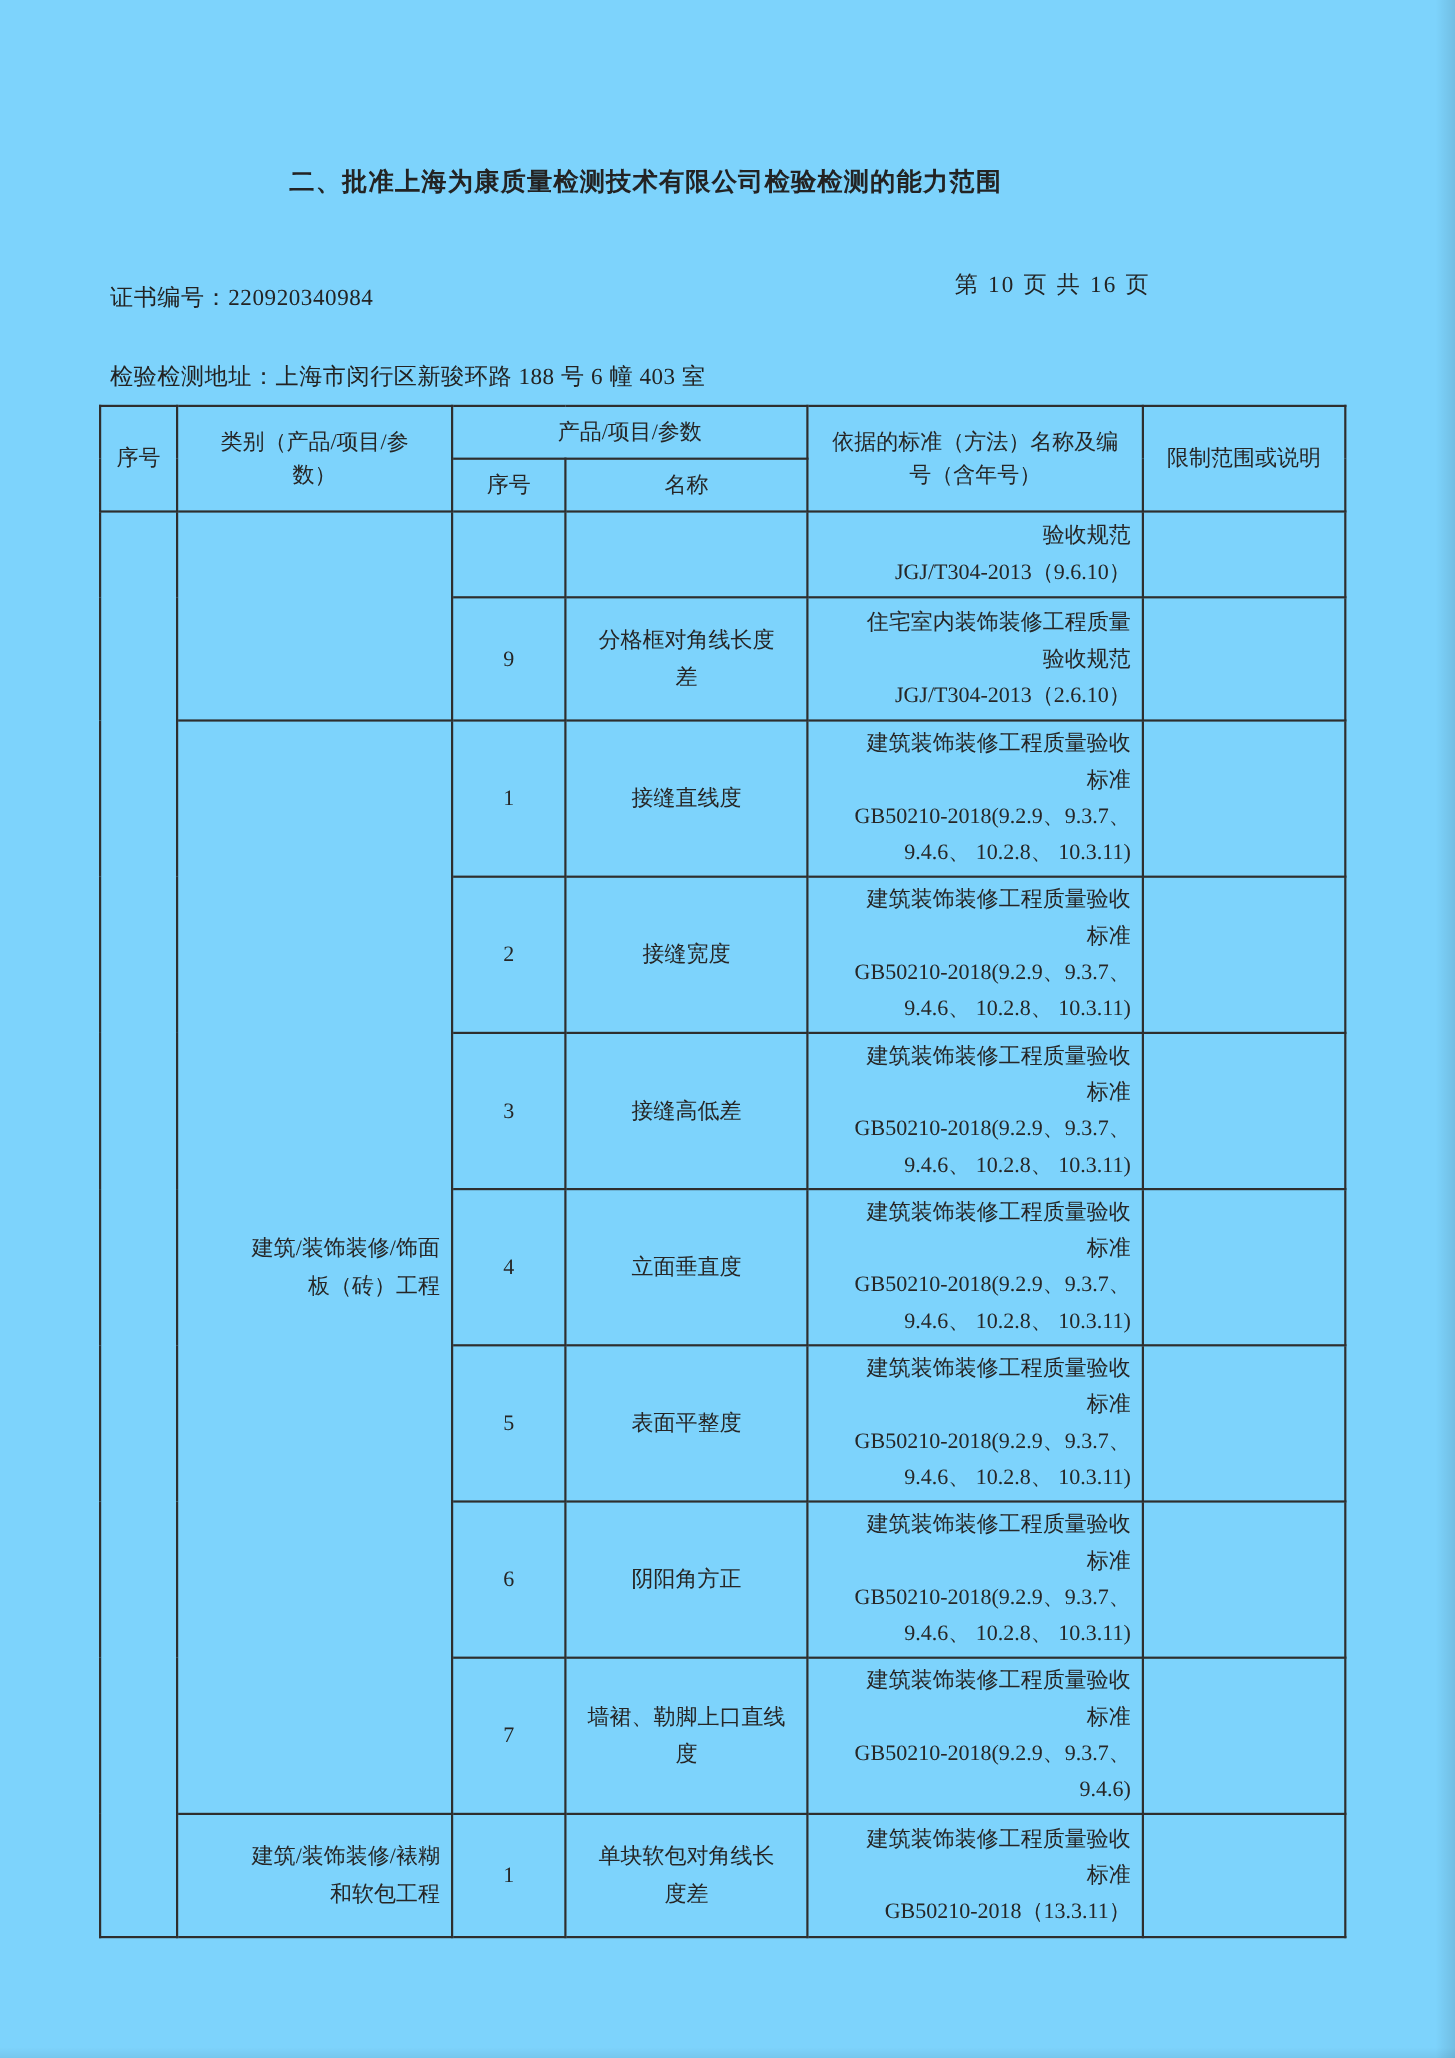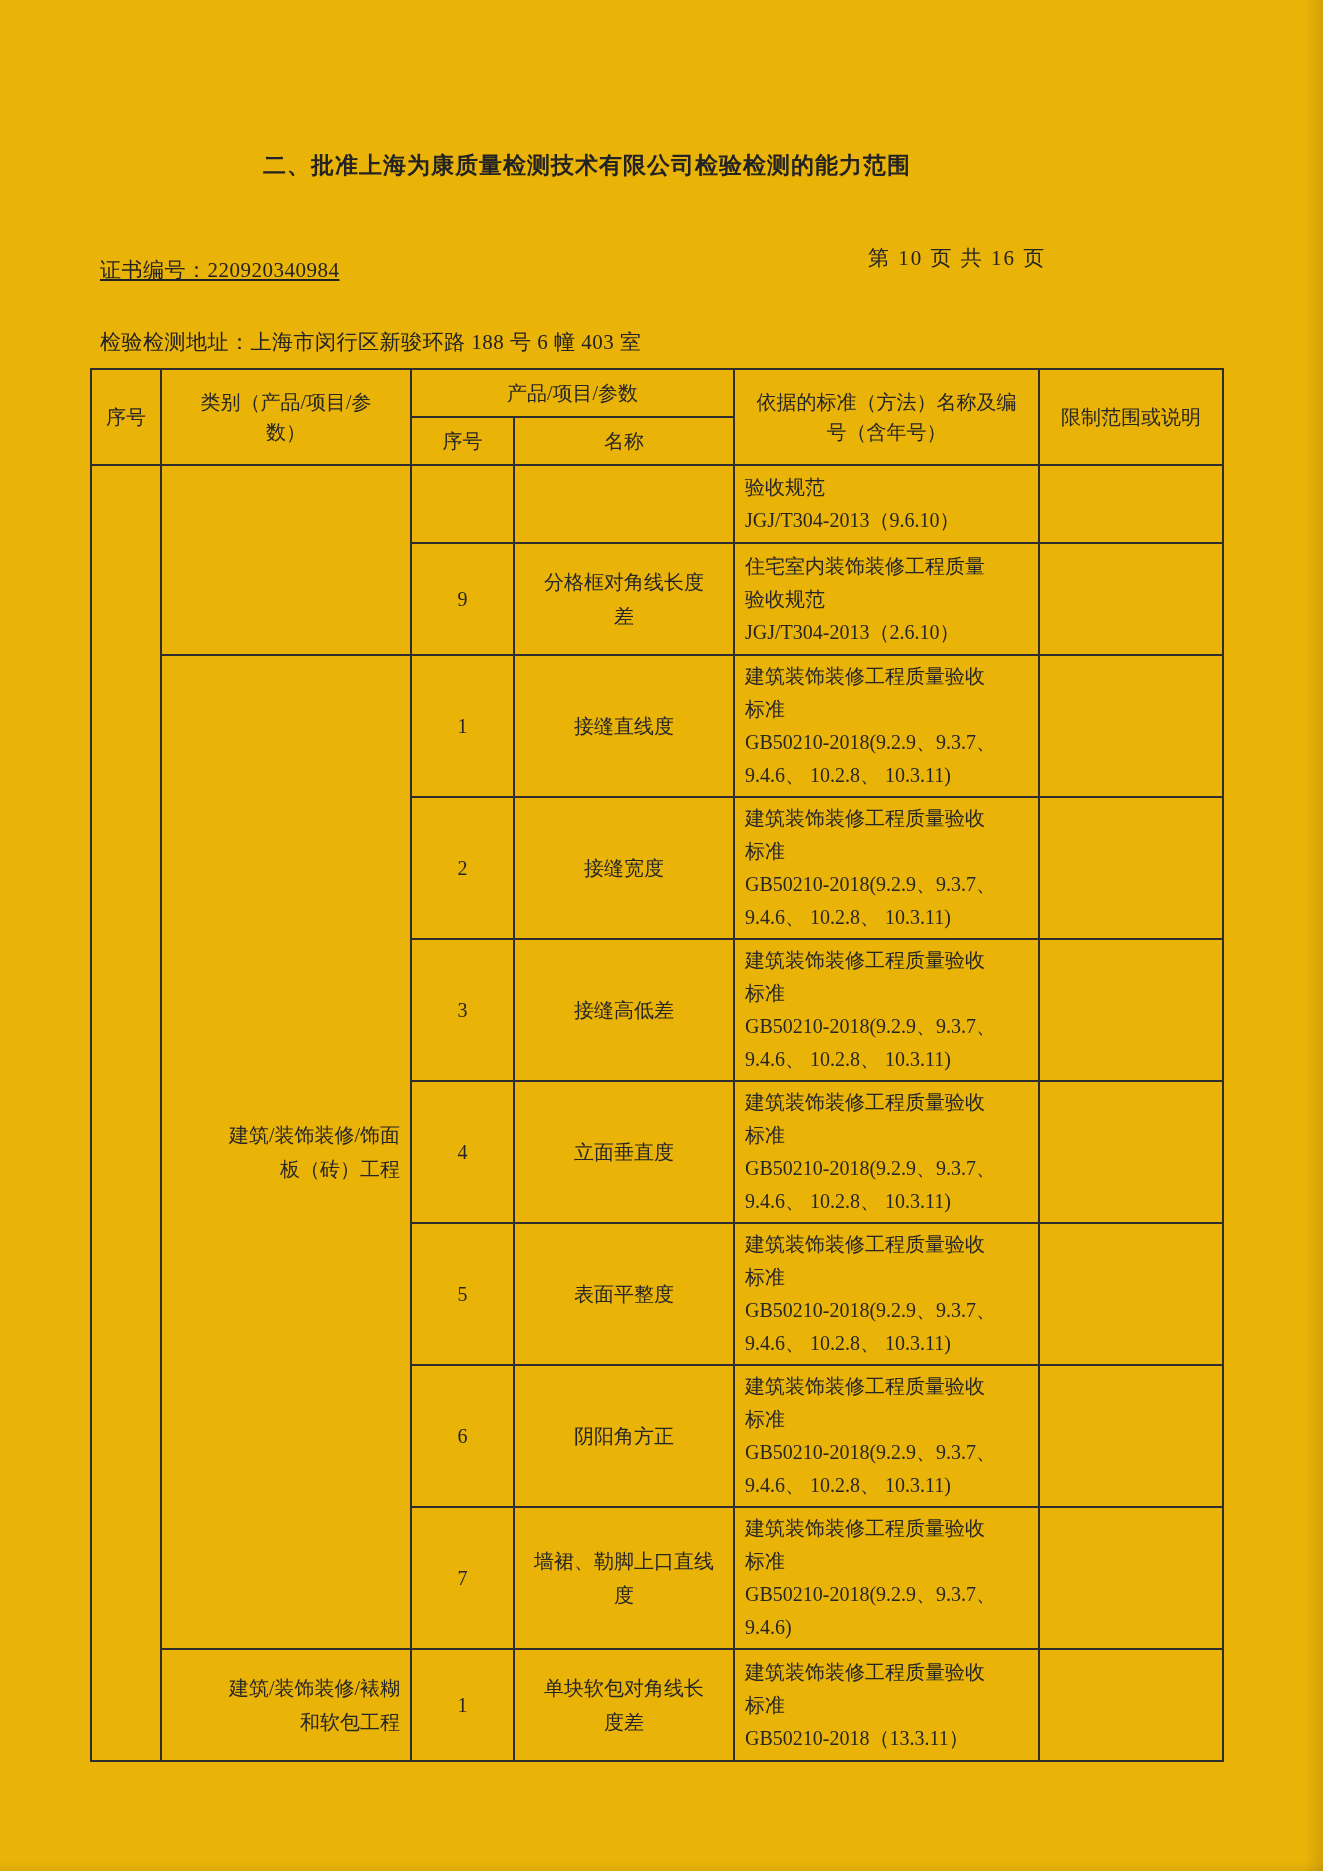--- a/index.html
+++ b/index.html
@@ -1,19 +1,19 @@
 <!DOCTYPE html>
 <html><head>
 <meta charset="utf-8">
 <style>
   html,body{margin:0;padding:0;background:#9a9a9a;}
   .page{
     position:relative;
     width:1323px;height:1871px;
-    background:#eab308;
+    background:#7dd3fc;
     font-family:"Liberation Serif","DejaVu Serif",serif;
     color:#232323;
     overflow:hidden;
   }
   
   .scan-edge-right{
     position:absolute;top:0;right:0;width:18px;height:100%;
     background:linear-gradient(to right,rgba(0,0,0,0),rgba(0,0,0,0.10));
     pointer-events:none;
   }
@@ -22,21 +22,21 @@
     background:linear-gradient(to bottom,rgba(0,0,0,0),rgba(0,0,0,0.06));
     pointer-events:none;
   }
   .doc-title{
     position:absolute;left:263px;top:150px;
     font-size:23px;letter-spacing:1px;font-weight:600;
     white-space:nowrap;
   }
   .cert-line{
     position:absolute;left:100px;top:256px;
-    font-size:21px;letter-spacing:0.5px;white-space:nowrap;text-decoration:underline;
+    font-size:21px;letter-spacing:0.5px;white-space:nowrap;
   }
   .page-info{
     position:absolute;left:868px;top:244px;
     font-size:21px;letter-spacing:2px;white-space:nowrap;
   }
   .address-line{
     position:absolute;left:100px;top:328px;
     font-size:21px;letter-spacing:0.5px;white-space:nowrap;
   }
   table.cap{
@@ -58,21 +58,21 @@
   .col-seq{width:70px;}
   .col-cat{width:250px;}
   .col-subseq{width:103px;}
   .col-name{width:220px;}
   .col-std{width:305px;}
   .col-lim{width:184px;}
   .th-c{text-align:center;line-height:30px;}
   td.seq-c{text-align:center;}
   td.cat-c{text-align:right;padding-left:12px;line-height:34px;}
   td.name-c{text-align:center;padding-left:13px;line-height:34px;}
-  td.std-c{text-align:left;padding-left:12px;padding-right:10px;line-height:33px;font-size:20px;}
+  td.std-c{text-align:right;padding-left:12px;padding-right:10px;line-height:33px;font-size:20px;}
   tr.h-hdr{height:48px;}
   tr.h-78{height:78px;}
   tr.h-112{height:112px;}
   tr.h-140{height:140px;}
 </style>
 </head>
 <body>
 
 <div class="page">
   <div class="scan-edge-right"></div>

